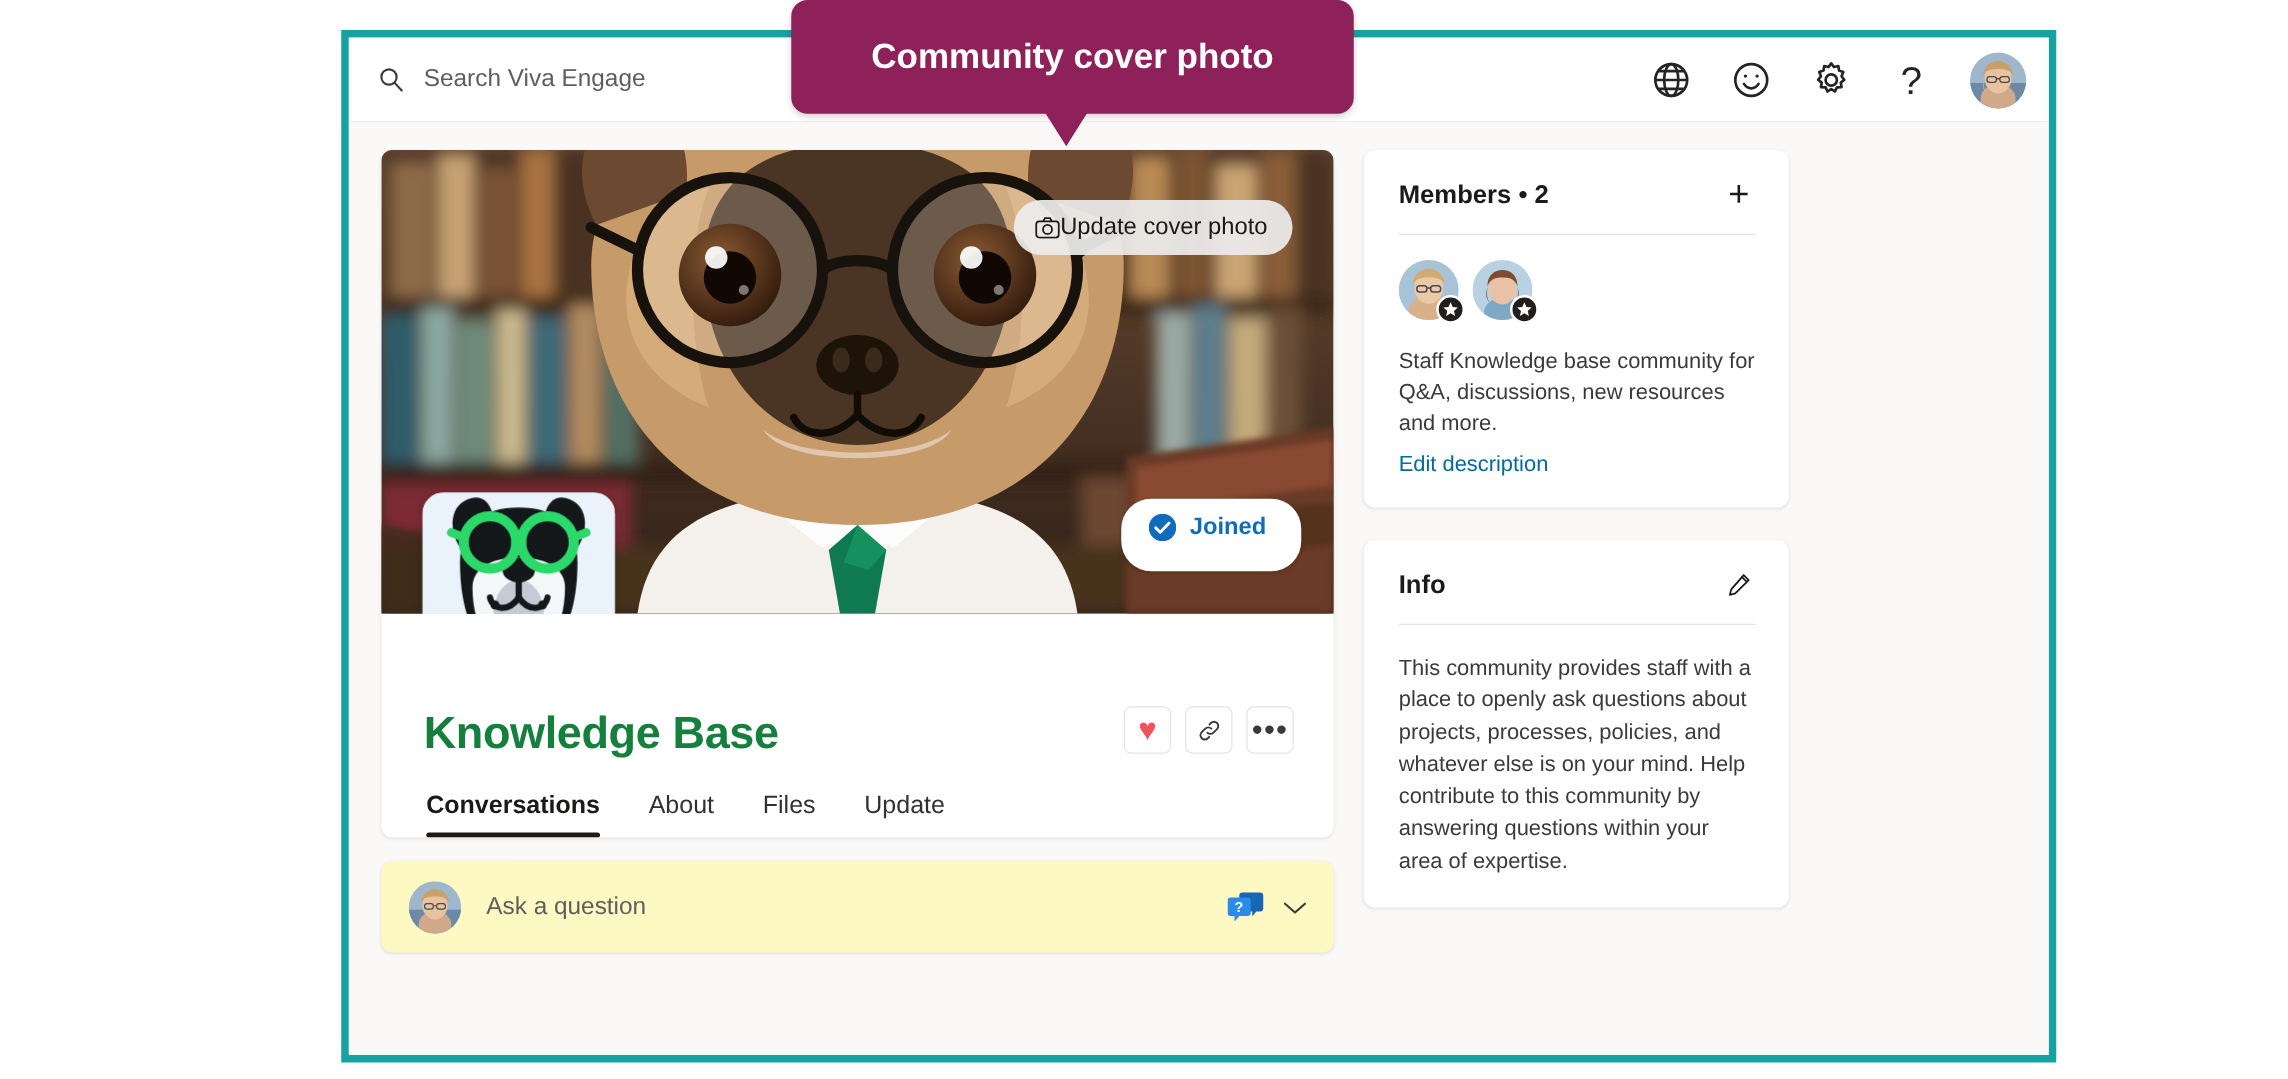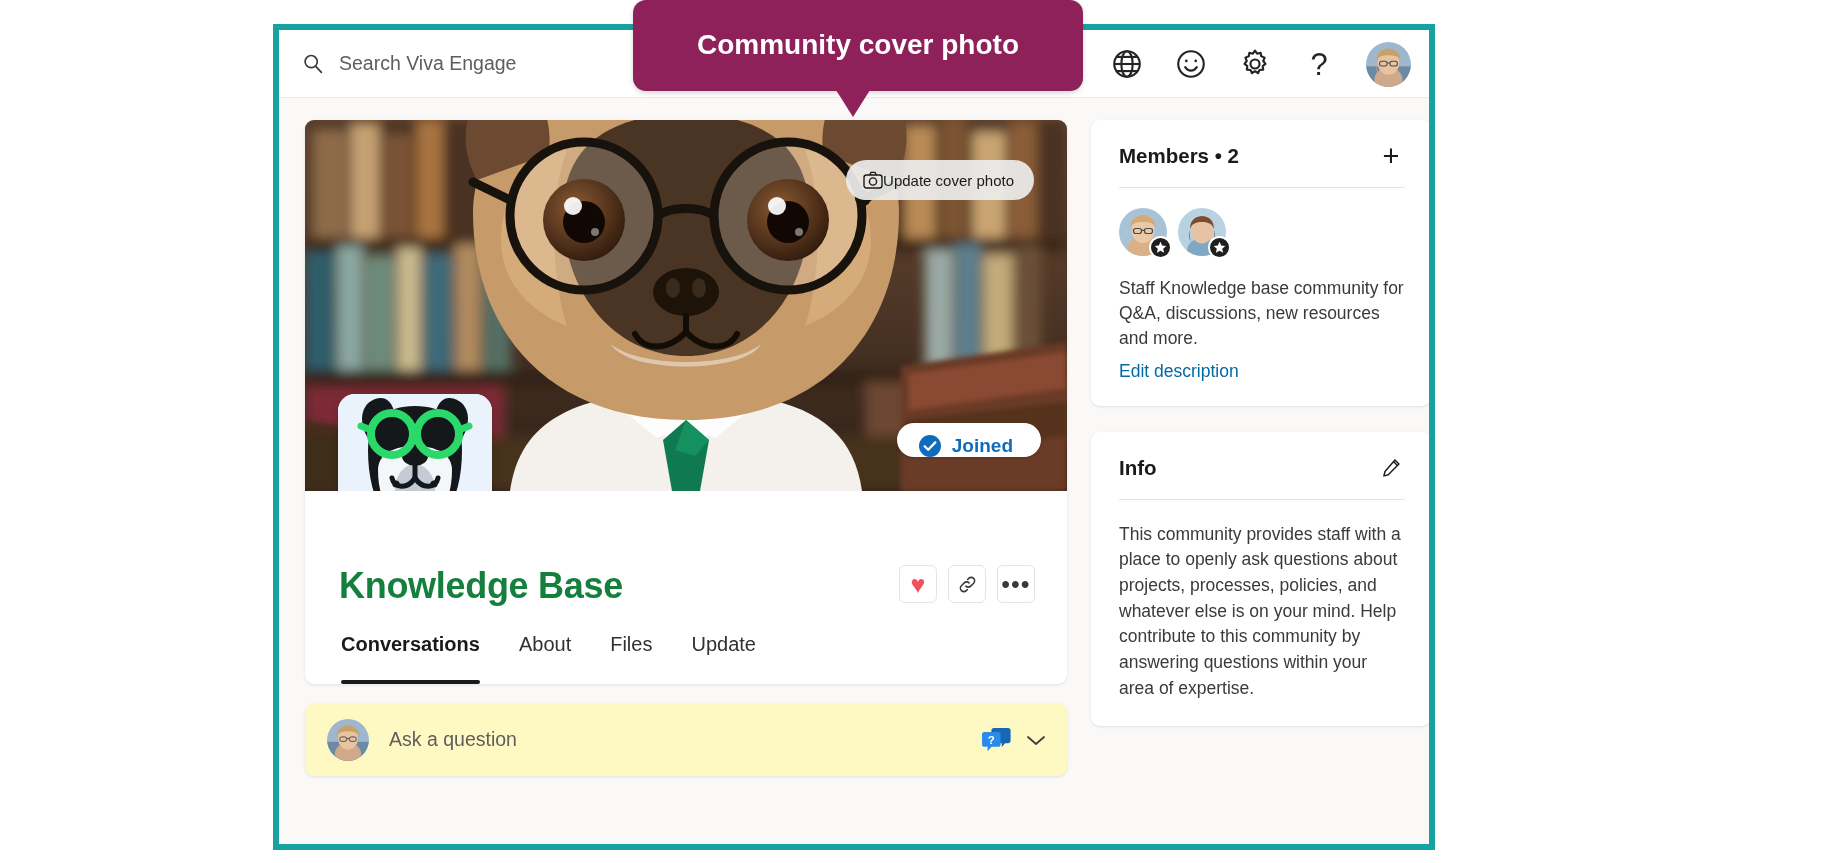--- a/index.html
+++ b/index.html
@@ -9,21 +9,21 @@
     background: #ffffff;
     font-family: "Liberation Sans", sans-serif;
     overflow: hidden;
   }
   #stage { position: relative; width: 1830px; height: 863px; background:#fff; }
 
   
   .app-window {
     position: absolute;
     left: 273px; top: 24px;
-    width: 1162px; height: 826px;
+    width: 1372px; height: 826px;
     border: 6px solid #17a2a2;
     background: #faf9f8;
     overflow: hidden;
   }
 
   
   .app-header {
     position: absolute; left:0; top:0;
     width: 100%; height: 68px;
     background: #ffffff;
@@ -88,31 +88,31 @@
   .cover-photo { position: absolute; inset: 0; }
   .cover-photo svg { width: 100%; height: 100%; display: block; }
 
   .update-cover {
     position: absolute; right: 33px; top: 40px;
     display: flex; align-items: center; 
     background: rgba(236,236,236,0.93);
     border: none; border-radius: 22px;
     padding: 11px 20px 11px 17px;
     font-family: "Liberation Sans", sans-serif;
-    font-size: 15px; color: #1b1a19;
+    font-size: 19px; color: #1b1a19;
     cursor: pointer;
   }
   .cam-icon { width: 20px; height: 18px; flex:none; }
 
   .joined-btn {
     position: absolute; right: 26px; bottom: 34px;
     display: flex; align-items: center; gap: 11px;
     background: #ffffff; border: none;
     border-radius: 24px;
-    padding: 12px 28px 0 22px;
+    padding: 12px 28px 24px 22px;
     font-family: "Liberation Sans", sans-serif;
     font-size: 19px; font-weight: 600; color: #0f6cbd;
     cursor: pointer;
     box-shadow: 0 1px 3px rgba(0,0,0,0.16);
   }
   .check-badge { width: 22px; height: 22px; flex:none; }
 
   
   .group-icon {
     position: absolute; left: 33px; bottom: -57px;
@@ -143,21 +143,21 @@
   .heart { font-size: 25px; color: #f1525a; line-height: 1; }
   .dots { font-size: 25px; color: #3b3a39; line-height: 0.6; letter-spacing: 1px; }
 
   .tabs {
     display: flex; align-items: flex-end; gap: 39px;
     margin-top: 26px; padding-left: 2px;
   }
   .tab {
     position: relative;
     font-size: 20px; color: #323130;
-    padding-bottom: 28px;
+    padding-bottom: 14px;
     background: none; border: none; cursor: pointer;
     font-family: "Liberation Sans", sans-serif;
   }
   .tab.active { font-weight: 700; color: #1b1a19; }
   .tab.active::after {
     content: ""; position: absolute;
     left: 0; right: 0; bottom: 0; height: 4px;
     background: #1b1a19; border-radius: 2px;
   }
 

